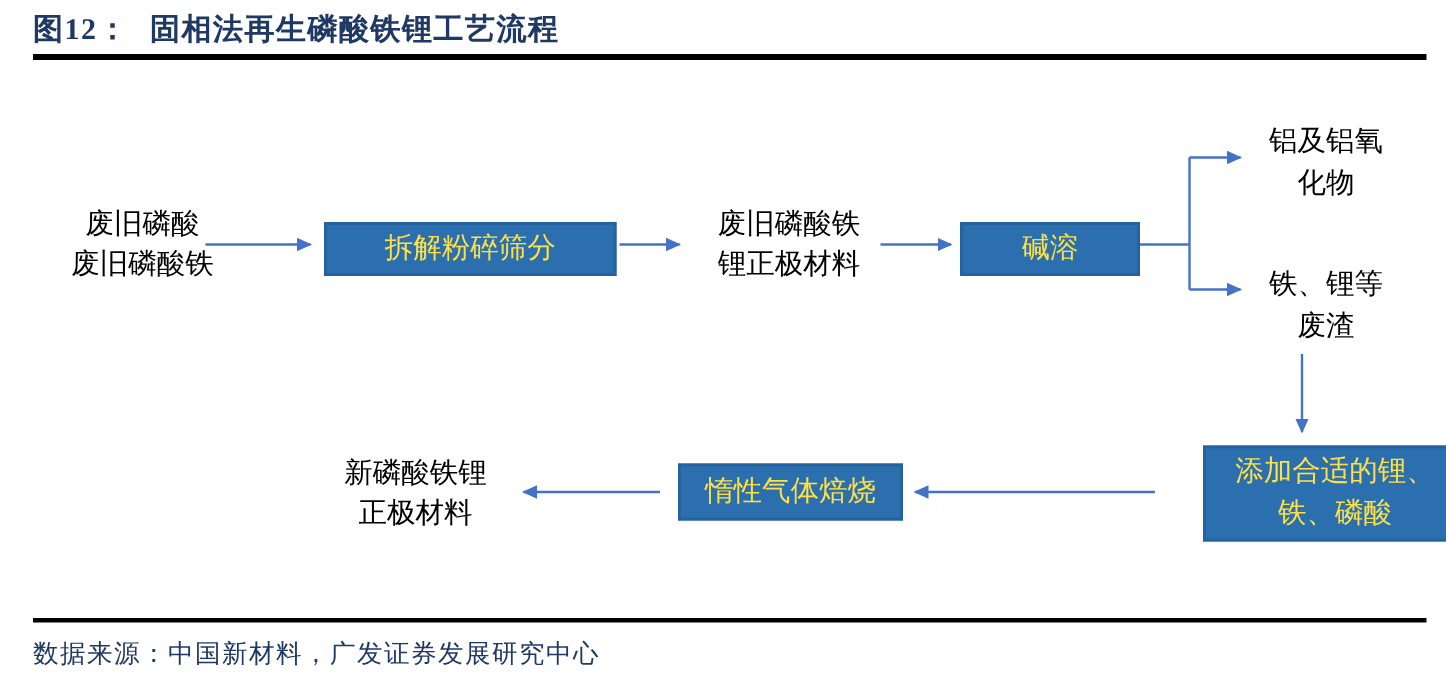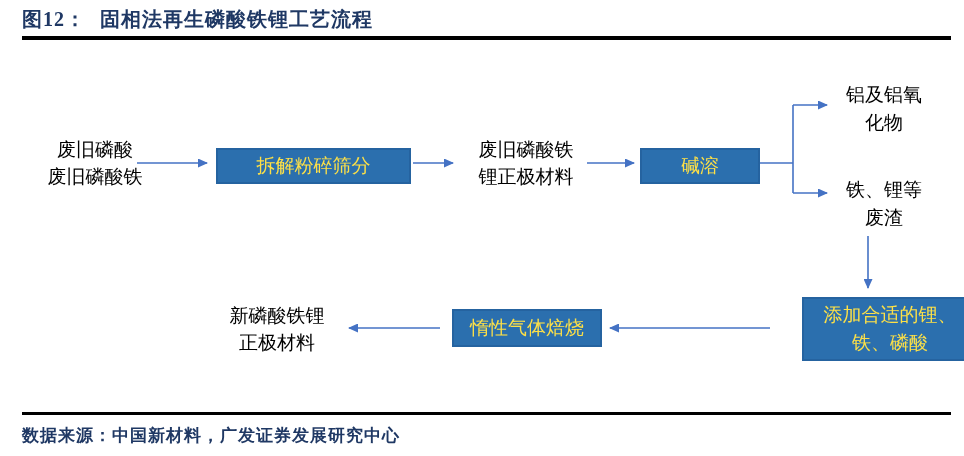--- a/index.html
+++ b/index.html
@@ -77,21 +77,21 @@
   .b-dismantle       { left: 216px; top: 108px; width: 195px; height: 36px; }
   .b-alkali          { left: 640px; top: 108px; width: 120px; height: 36px; }
   .b-add-materials   { left: 802px; top: 257px; width: 176px; height: 64px; }
   .b-roasting        { left: 452px; top: 269px; width: 150px; height: 38px; }
   
   .source {
     position: absolute;
     left: 22px;
     top: 424px;
     font-size: 17px;
-    font-weight: bold;
+    font-weight: normal;
     color: #1f3864;
     letter-spacing: 1px;
     white-space: nowrap;
   }
 </style>
 </head>
 <body>
 
 <div class="page">
 

